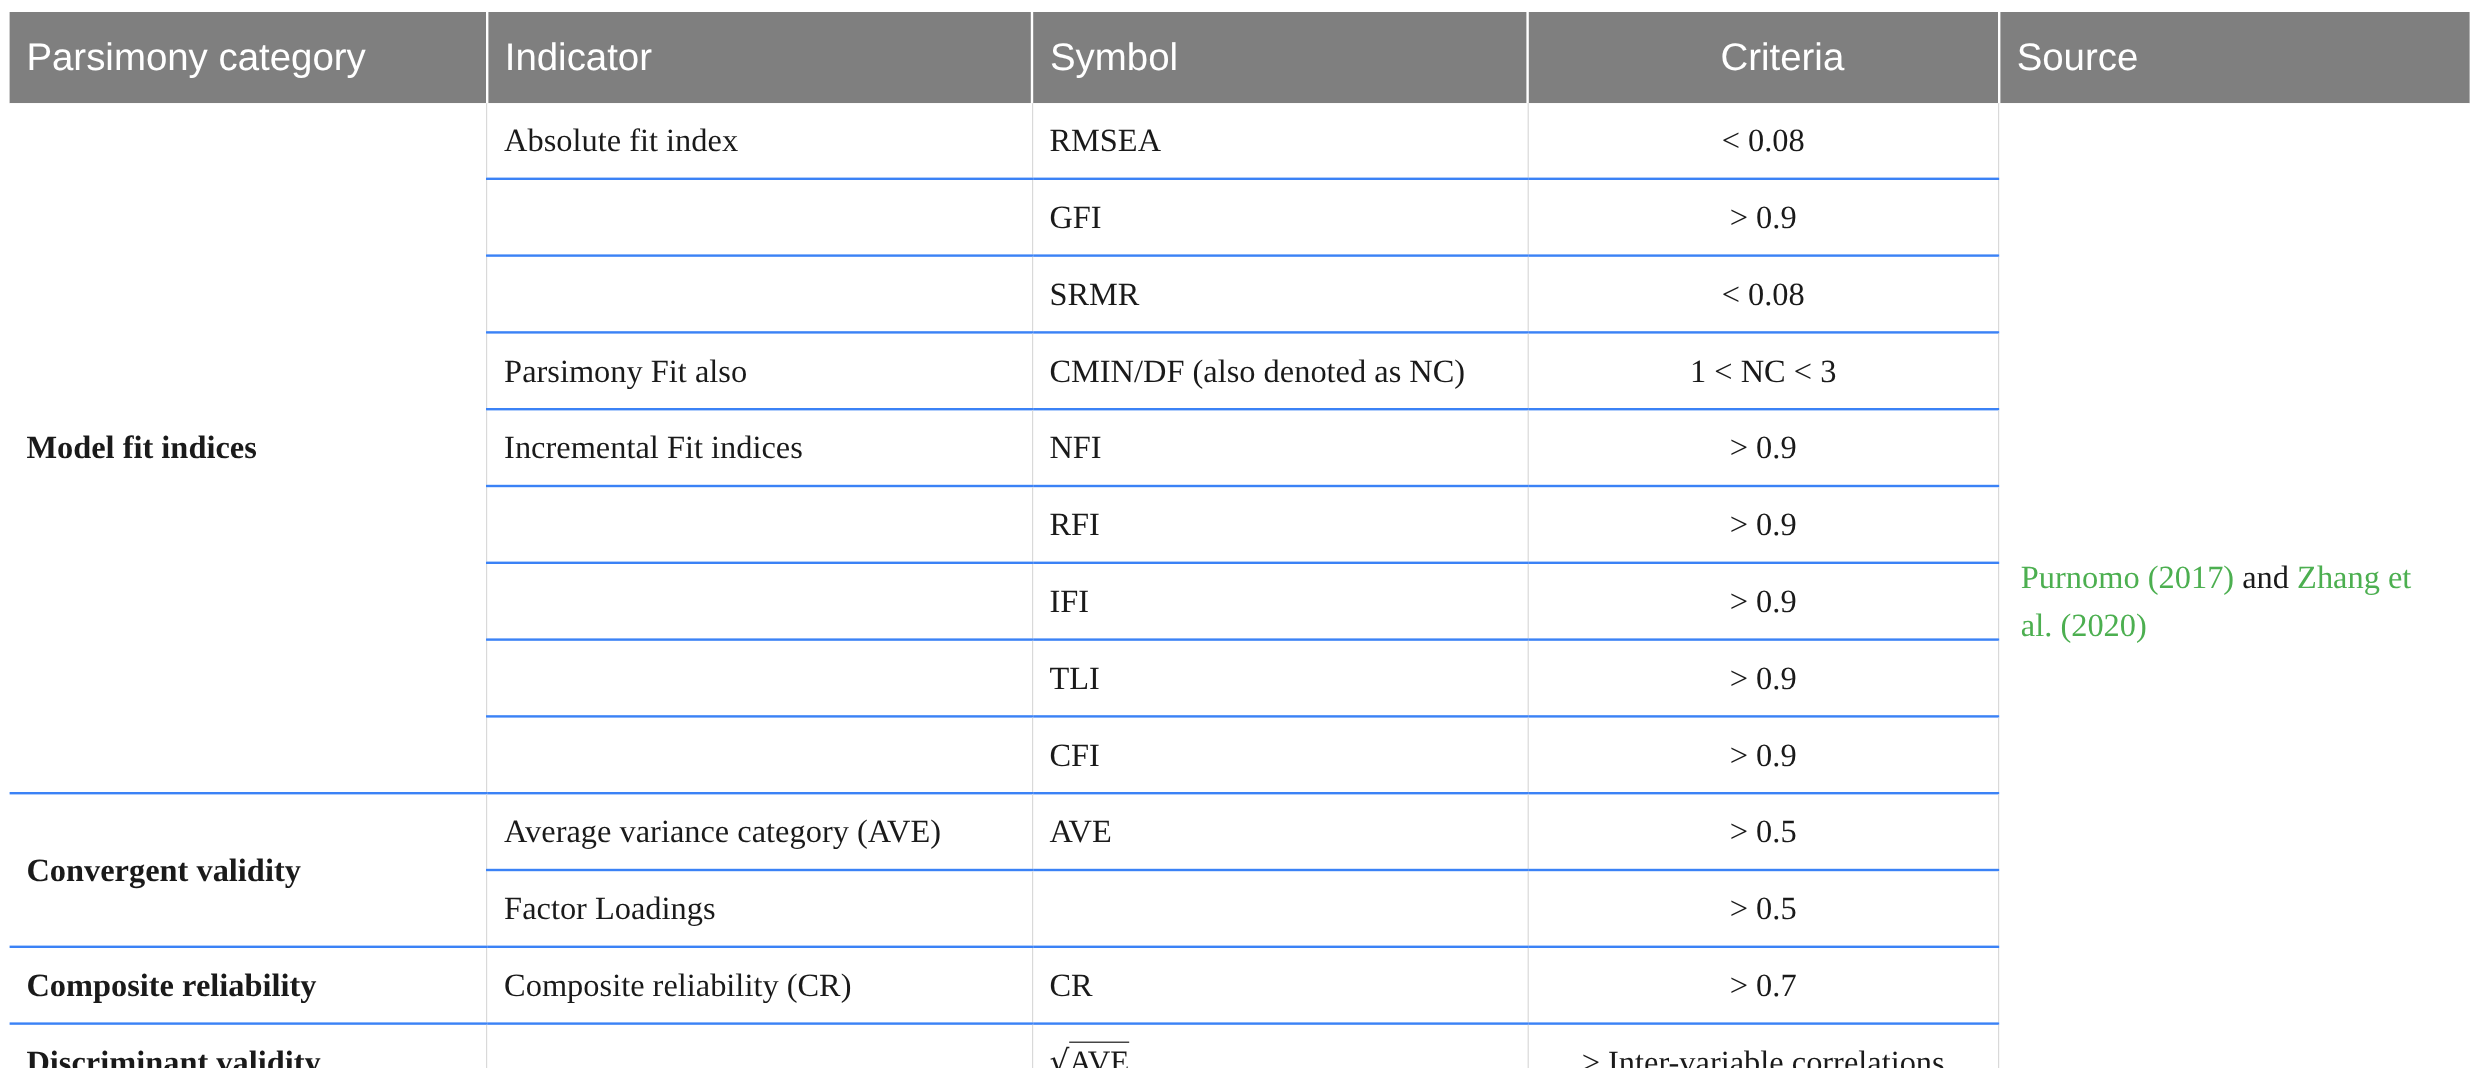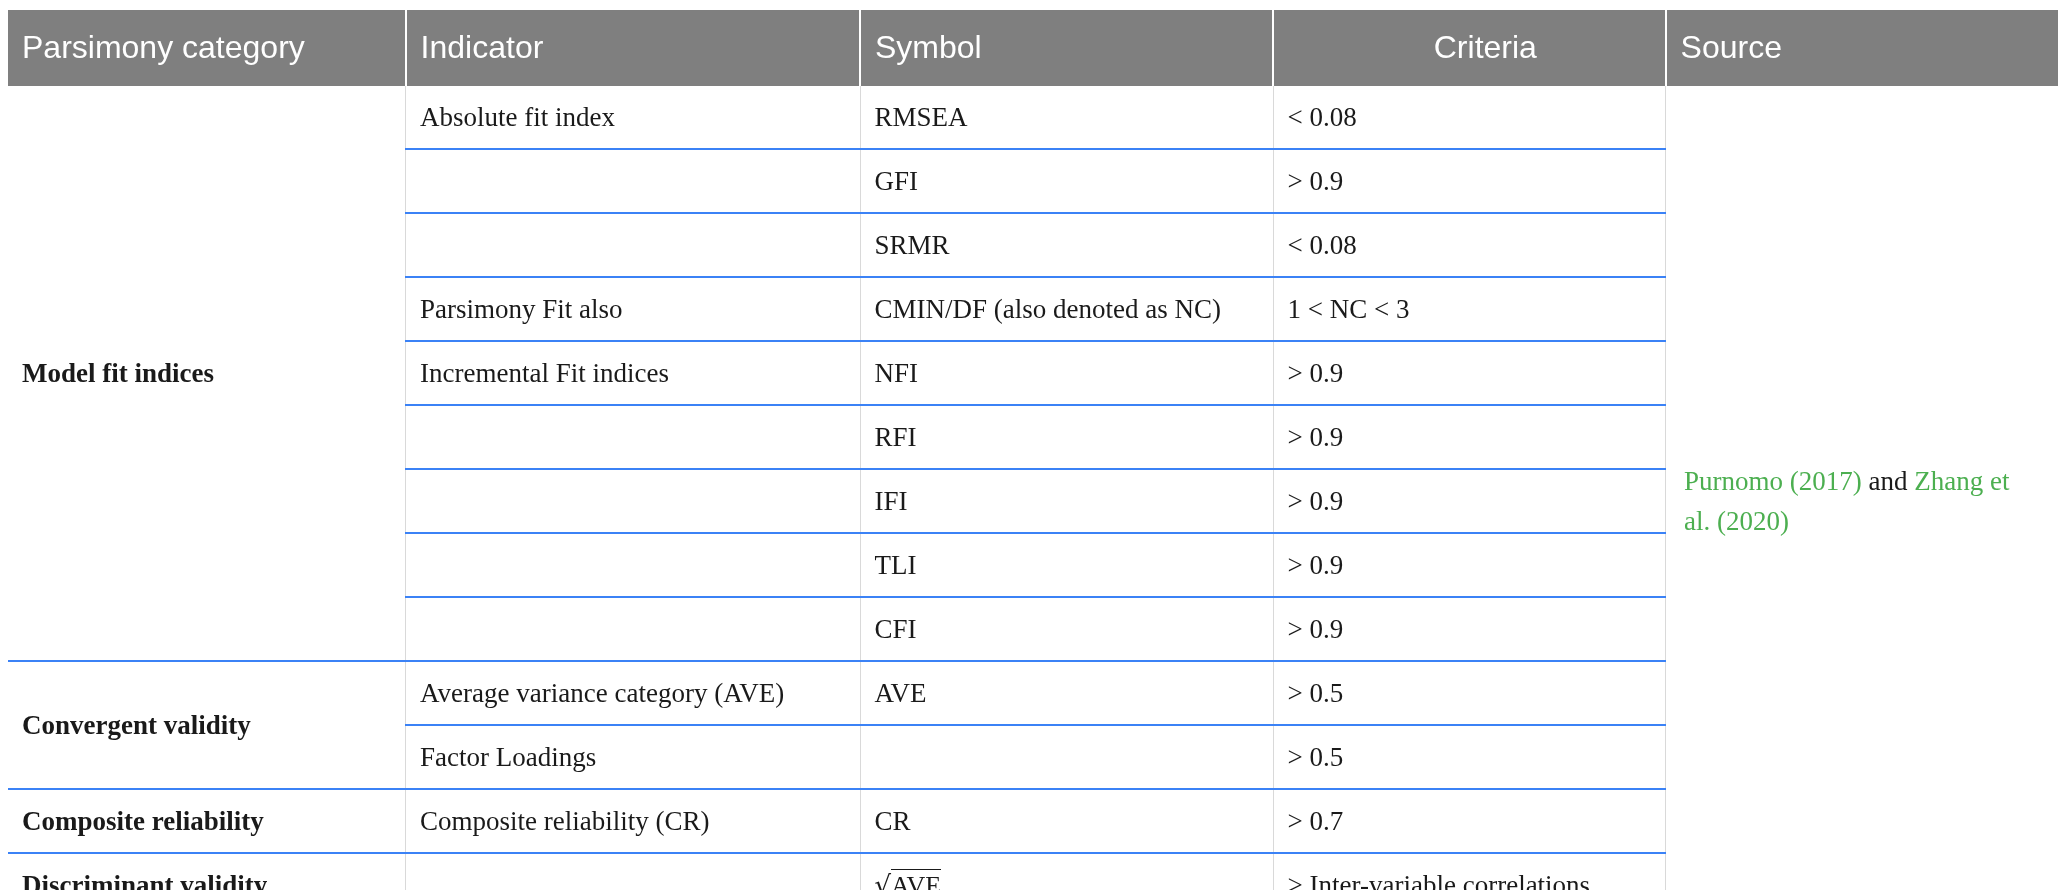--- a/index.html
+++ b/index.html
@@ -49,21 +49,21 @@
     padding: 12px 14px;
     vertical-align: middle;
     height: 38px;
     background: #ffffff;
   }
   table.stat-table td.cat {
     border-right: 1px solid #d9d9d9;
     font-weight: bold;
   }
   table.stat-table td.center {
-    text-align: left;
+    text-align: center;
   }
   table.stat-table td.src {
     border-right: none;
     text-align: left;
     color: #4caf50;
     line-height: 1.5;
     vertical-align: middle;
     padding-left: 18px;
     padding-right: 18px;
   }

